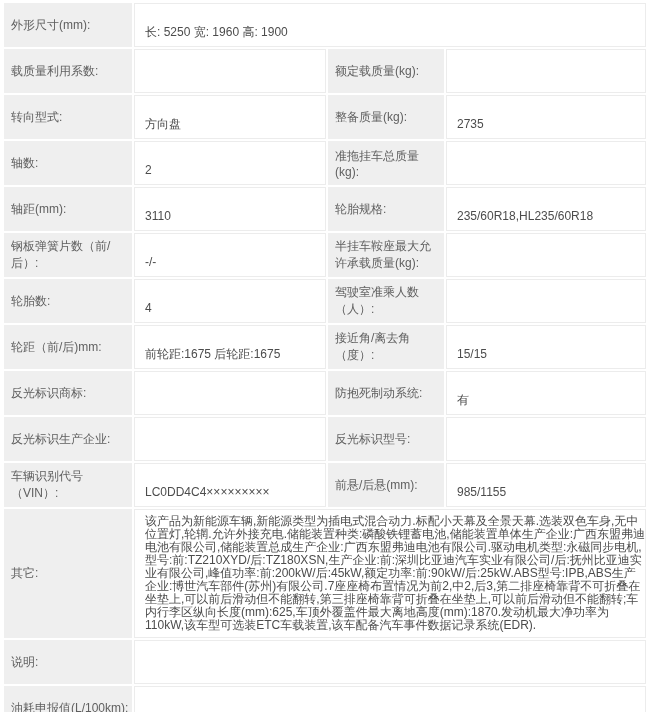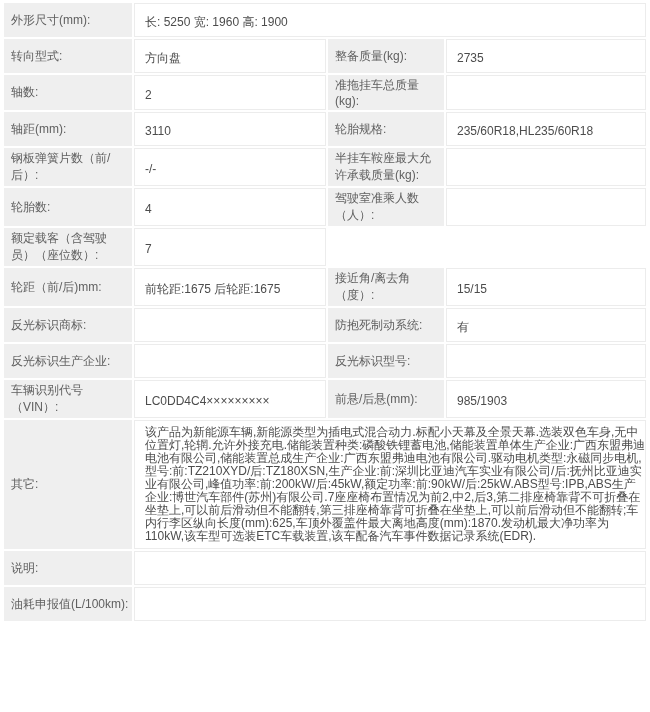--- a/index.html
+++ b/index.html
@@ -3,40 +3,46 @@
 <meta charset="utf-8">
 <style>
   html,body{margin:0;padding:0;background:#fff;}
   body{width:650px;font-family:"Liberation Sans","DejaVu Sans",sans-serif;font-size:12px;color:#4c4c4c;}
   .page{padding:1px 2px;}
   table{border-collapse:separate;border-spacing:2px;table-layout:fixed;width:646px;}
   td,th{vertical-align:middle;overflow:hidden;}
   
   .spec td{height:24px;}
   .spec td.lbl{background:#efefef;color:#5f5f5f;padding:2px 2px 2px 7px;font-weight:normal;text-align:left;}
-  .spec td.val{background:#fff;border:1px solid #ececec;padding:6px 2px 2px 10px;color:#4c4c4c;}
+  .spec td.val{background:#fff;border:1px solid #ececec;padding:16px 2px 2px 10px;color:#4c4c4c;}
   .spec td.blank{background:#fff;border:none;}
   .spec td.longtext{line-height:13px;padding:5px 0 5px 10px;}
 </style>
 </head>
 <body>
 
 <div class="page">
 
   <table class="spec">
     <colgroup>
       <col style="width:128px">
         <col style="width:192px">
         <col style="width:116px">
         <col>
     </colgroup>
     <tbody id="spec-body">
         <tr>
           <td class="lbl">外形尺寸(mm):</td>
           <td class="val" colspan="3">长: 5250 宽: 1960 高: 1900</td>
+        </tr>
+        <tr>
+          <td class="lbl">载质量利用系数:</td>
+          <td class="val"></td>
+          <td class="lbl">额定载质量(kg):</td>
+          <td class="val"></td>
         </tr>
         <tr>
           <td class="lbl">转向型式:</td>
           <td class="val">方向盘</td>
           <td class="lbl">整备质量(kg):</td>
           <td class="val">2735</td>
         </tr>
         <tr>
           <td class="lbl">轴数:</td>
           <td class="val">2</td>
@@ -55,26 +61,20 @@
           <td class="lbl">半挂车鞍座最大允许承载质量(kg):</td>
           <td class="val"></td>
         </tr>
         <tr>
           <td class="lbl">轮胎数:</td>
           <td class="val">4</td>
           <td class="lbl">驾驶室准乘人数（人）:</td>
           <td class="val"></td>
         </tr>
         <tr>
-          <td class="lbl">额定载客（含驾驶员）（座位数）:</td>
-          <td class="val">7</td>
-          <td class="blank"></td>
-          <td class="blank"></td>
-        </tr>
-        <tr>
           <td class="lbl">轮距（前/后)mm:</td>
           <td class="val">前轮距:1675 后轮距:1675</td>
           <td class="lbl">接近角/离去角（度）:</td>
           <td class="val">15/15</td>
         </tr>
         <tr>
           <td class="lbl">反光标识商标:</td>
           <td class="val"></td>
           <td class="lbl">防抱死制动系统:</td>
           <td class="val">有</td>
@@ -82,21 +82,21 @@
         <tr>
           <td class="lbl">反光标识生产企业:</td>
           <td class="val"></td>
           <td class="lbl">反光标识型号:</td>
           <td class="val"></td>
         </tr>
         <tr>
           <td class="lbl">车辆识别代号（VIN）:</td>
           <td class="val">LC0DD4C4×××××××××</td>
           <td class="lbl">前悬/后悬(mm):</td>
-          <td class="val">985/1903</td>
+          <td class="val">985/1155</td>
         </tr>
         <tr>
           <td class="lbl">其它:</td>
           <td class="val longtext" colspan="3">该产品为新能源车辆,新能源类型为插电式混合动力.标配小天幕及全景天幕.选装双色车身,无中位置灯,轮辋.允许外接充电.储能装置种类:磷酸铁锂蓄电池,储能装置单体生产企业:广西东盟弗迪电池有限公司,储能装置总成生产企业:广西东盟弗迪电池有限公司.驱动电机类型:永磁同步电机,型号:前:TZ210XYD/后:TZ180XSN,生产企业:前:深圳比亚迪汽车实业有限公司/后:抚州比亚迪实业有限公司,峰值功率:前:200kW/后:45kW,额定功率:前:90kW/后:25kW.ABS型号:IPB,ABS生产企业:博世汽车部件(苏州)有限公司.7座座椅布置情况为前2,中2,后3,第二排座椅靠背不可折叠在坐垫上,可以前后滑动但不能翻转,第三排座椅靠背可折叠在坐垫上,可以前后滑动但不能翻转;车内行李区纵向长度(mm):625,车顶外覆盖件最大离地高度(mm):1870.发动机最大净功率为110kW,该车型可选装ETC车载装置,该车配备汽车事件数据记录系统(EDR).</td>
         </tr>
         <tr>
           <td class="lbl">说明:</td>
           <td class="val" colspan="3"></td>
         </tr>
         <tr>

